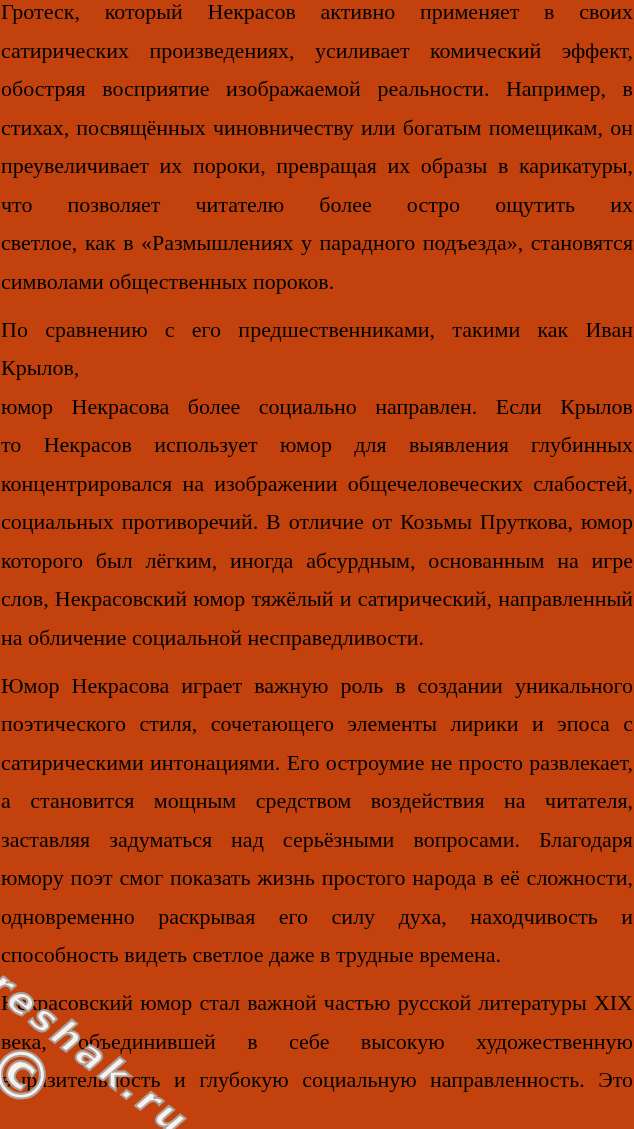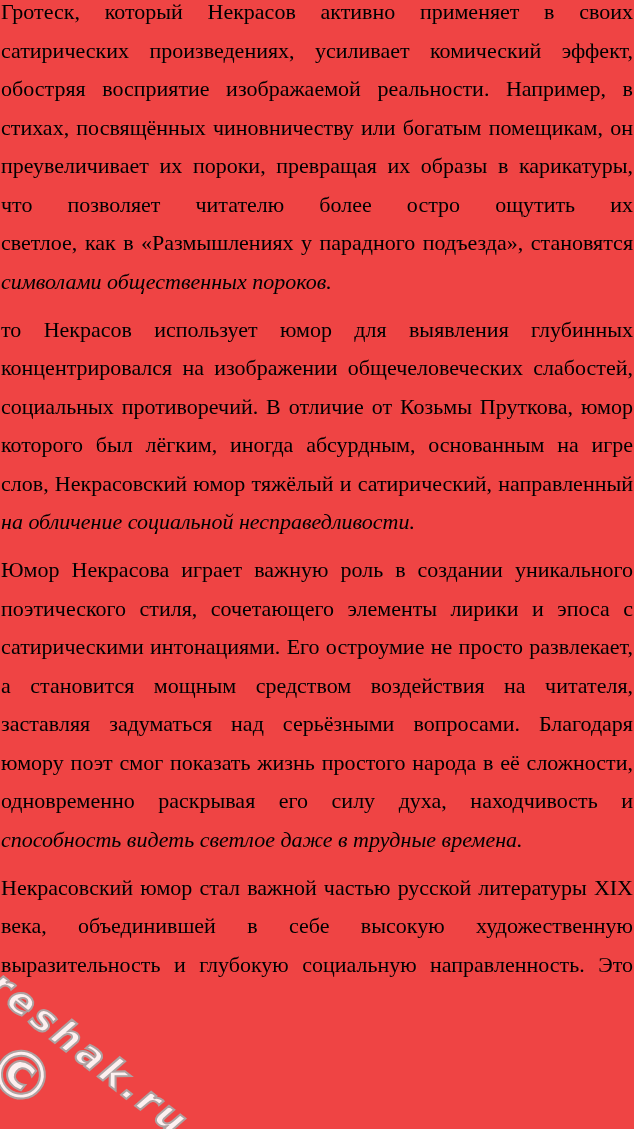--- a/index.html
+++ b/index.html
@@ -9,40 +9,39 @@
   }
   body {
     width: 634px;
     height: 1129px;
     overflow: hidden;
     position: relative;
   }
   .page {
     position: absolute;
     inset: 0;
-    background: #ef4444;
+    background: #c2410c;
   }
   .text-body {
     margin-top: -7px;
     padding: 0 1px;
   }
   .para {
     margin: 0 0 9.5px 0;
   }
   .line {
     font-family: "Liberation Serif", "DejaVu Serif", serif;
     font-size: 22px;
     line-height: 38.5px;
     color: #000000;
     text-align: justify;
     text-align-last: justify;
   }
   .line.last {
     text-align-last: left;
-    font-style: italic;
   }
   
   .wm {
     position: absolute;
     color: #ffffff;
     -webkit-text-stroke: 2px #a9a9a9;
     text-shadow: 0 0 1px #bdbdbd;
     opacity: 0.92;
     font-family: "DejaVu Sans", sans-serif;
     font-weight: bold;
@@ -76,20 +75,22 @@
         <div class="line">Гротеск, который Некрасов активно применяет в своих</div>
         <div class="line">сатирических произведениях, усиливает комический эффект,</div>
         <div class="line">обостряя восприятие изображаемой реальности. Например, в</div>
         <div class="line">стихах, посвящённых чиновничеству или богатым помещикам, он</div>
         <div class="line">преувеличивает их пороки, превращая их образы в карикатуры,</div>
         <div class="line">что позволяет читателю более остро ощутить их</div>
         <div class="line">светлое, как в «Размышлениях у парадного подъезда», становятся</div>
         <div class="line last">символами общественных пороков.</div>
       </div>
       <div class="para">
+        <div class="line">По сравнению с его предшественниками, такими как Иван Крылов,</div>
+        <div class="line">юмор Некрасова более социально направлен. Если Крылов</div>
         <div class="line">то Некрасов использует юмор для выявления глубинных</div>
         <div class="line">концентрировался на изображении общечеловеческих слабостей,</div>
         <div class="line">социальных противоречий. В отличие от Козьмы Пруткова, юмор</div>
         <div class="line">которого был лёгким, иногда абсурдным, основанным на игре</div>
         <div class="line">слов, Некрасовский юмор тяжёлый и сатирический, направленный</div>
         <div class="line last">на обличение социальной несправедливости.</div>
       </div>
       <div class="para">
         <div class="line">Юмор Некрасова играет важную роль в создании уникального</div>
         <div class="line">поэтического стиля, сочетающего элементы лирики и эпоса с</div>

